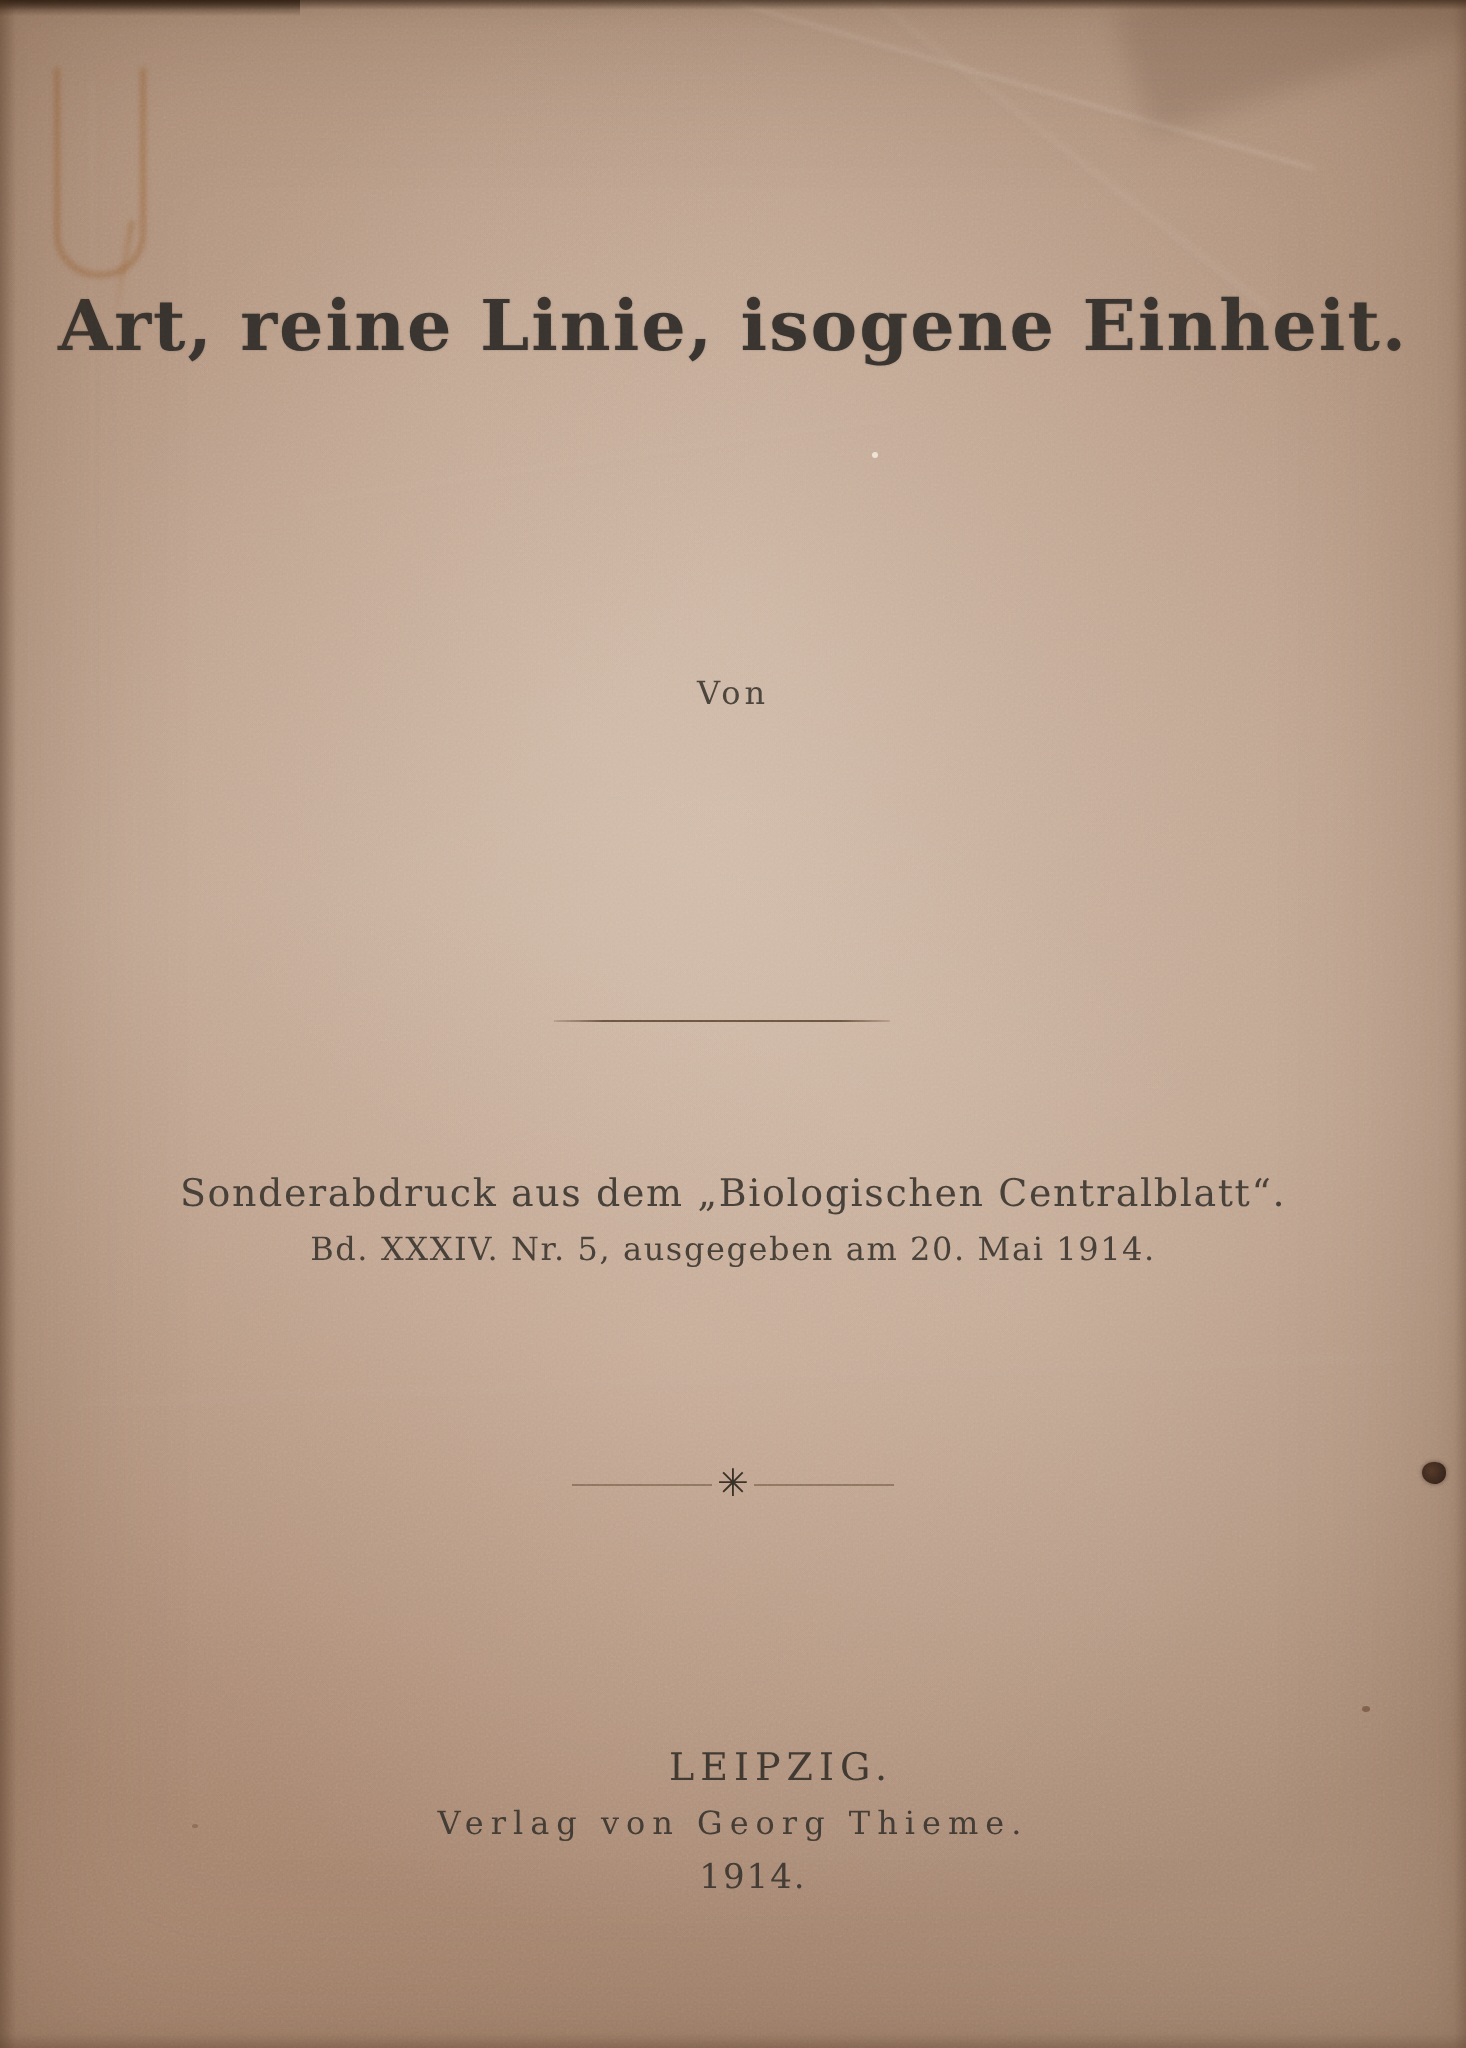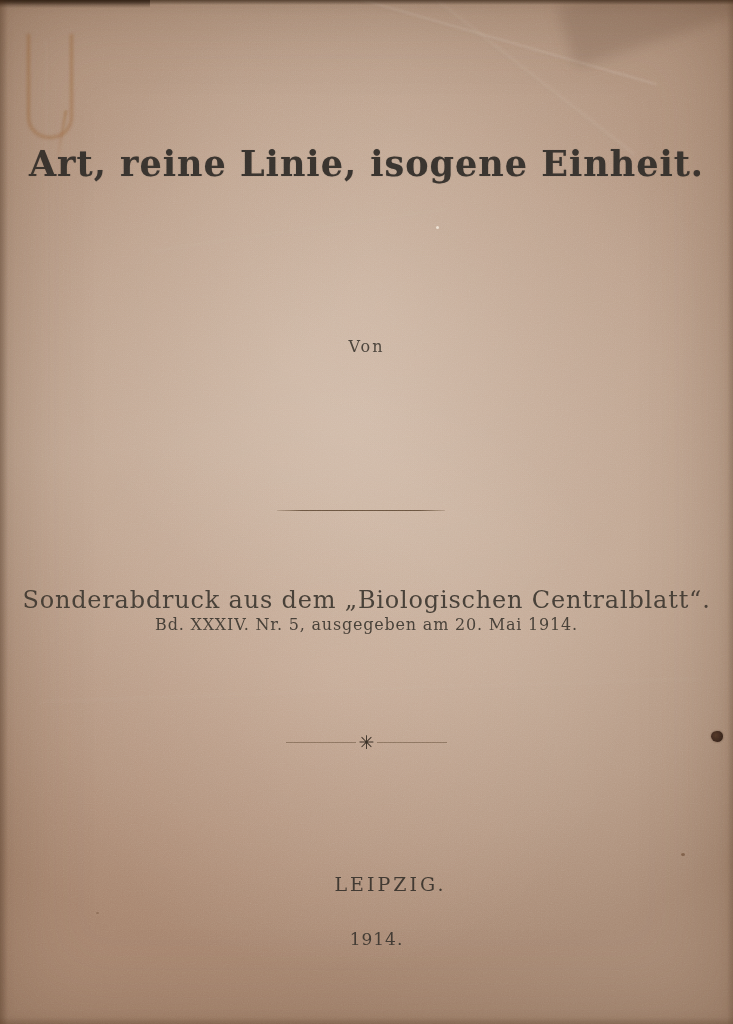--- a/index.html
+++ b/index.html
@@ -66,21 +66,21 @@
   
   .textblock{position:absolute;left:0;width:100%;text-align:center;}
   .title{top:143px;font-size:35px;font-weight:bold;letter-spacing:1px;color:#38332e;
     text-shadow:0 0 1px rgba(56,51,46,.35);}
   .byline{top:313px;font-size:16px;letter-spacing:2px;color:#4a433b;margin-top:24px;}
   .author-line{top:408px;color:#423b34;}
   .author{font-size:28px;font-weight:bold;letter-spacing:2px;}
   .affil{font-size:22px;font-stretch:condensed;letter-spacing:0.5px;margin-left:6px;}
   .rule{position:absolute;left:277px;top:510px;width:168px;height:1px;
     background:linear-gradient(to right, rgba(110,85,60,.25), rgba(90,68,48,.85) 15%, rgba(90,68,48,.85) 85%, rgba(110,85,60,.25));}
-  .source-1{top:586px;font-size:24px;letter-spacing:0.8px;color:#463f37;text-align:center;}
+  .source-1{top:586px;font-size:19px;letter-spacing:0.8px;color:#463f37;text-align:center;}
   .source-2{top:615px;font-size:16px;letter-spacing:0.8px;color:#463f37;}
   .ornament{top:733px;display:flex;align-items:center;justify-content:center;position:absolute;left:0;width:100%;}
   .orn-line{display:inline-block;width:70px;height:1px;background:rgba(100,78,58,.55);}
   .orn-star{display:inline-block;font-size:19px;line-height:1;margin:0 3px;color:#382f26;}
   .city{top:873px;font-size:19px;letter-spacing:3px;color:#3f3831;font-weight:500;padding-left:24px;}
   .publisher{top:902px;font-size:16px;letter-spacing:3.5px;color:#423b34;}
   .year{top:929px;font-size:17px;letter-spacing:1px;color:#423b34;padding-left:10px;}
 </style>
 </head>
 <body>
@@ -110,20 +110,21 @@
   <div class="textblock source-1" style="position:absolute;">Sonderabdruck aus dem „Biologischen Centralblatt“.</div>
   <div class="textblock source-2" style="position:absolute;">Bd. XXXIV. Nr. 5, ausgegeben am 20. Mai 1914.</div>
 
   <div class="ornament">
     <span class="orn-line"></span>
     <span class="orn-star">✳</span>
     <span class="orn-line"></span>
   </div>
 
   <div class="textblock city" style="position:absolute;">LEIPZIG.</div>
+  <div class="textblock publisher" style="position:absolute;">Verlag von Georg Thieme.</div>
   <div class="textblock year" style="position:absolute;">1914.</div>
 
   <svg class="grain" xmlns="http://www.w3.org/2000/svg">
     <filter id="paperNoise">
       <feTurbulence type="fractalNoise" baseFrequency="0.85" numOctaves="2" stitchTiles="stitch"></feTurbulence>
       <feColorMatrix type="saturate" values="0"></feColorMatrix>
     </filter>
     <rect width="100%" height="100%" filter="url(#paperNoise)" opacity="0.35"></rect>
   </svg>
   <div class="corner-crease-tr"></div>

